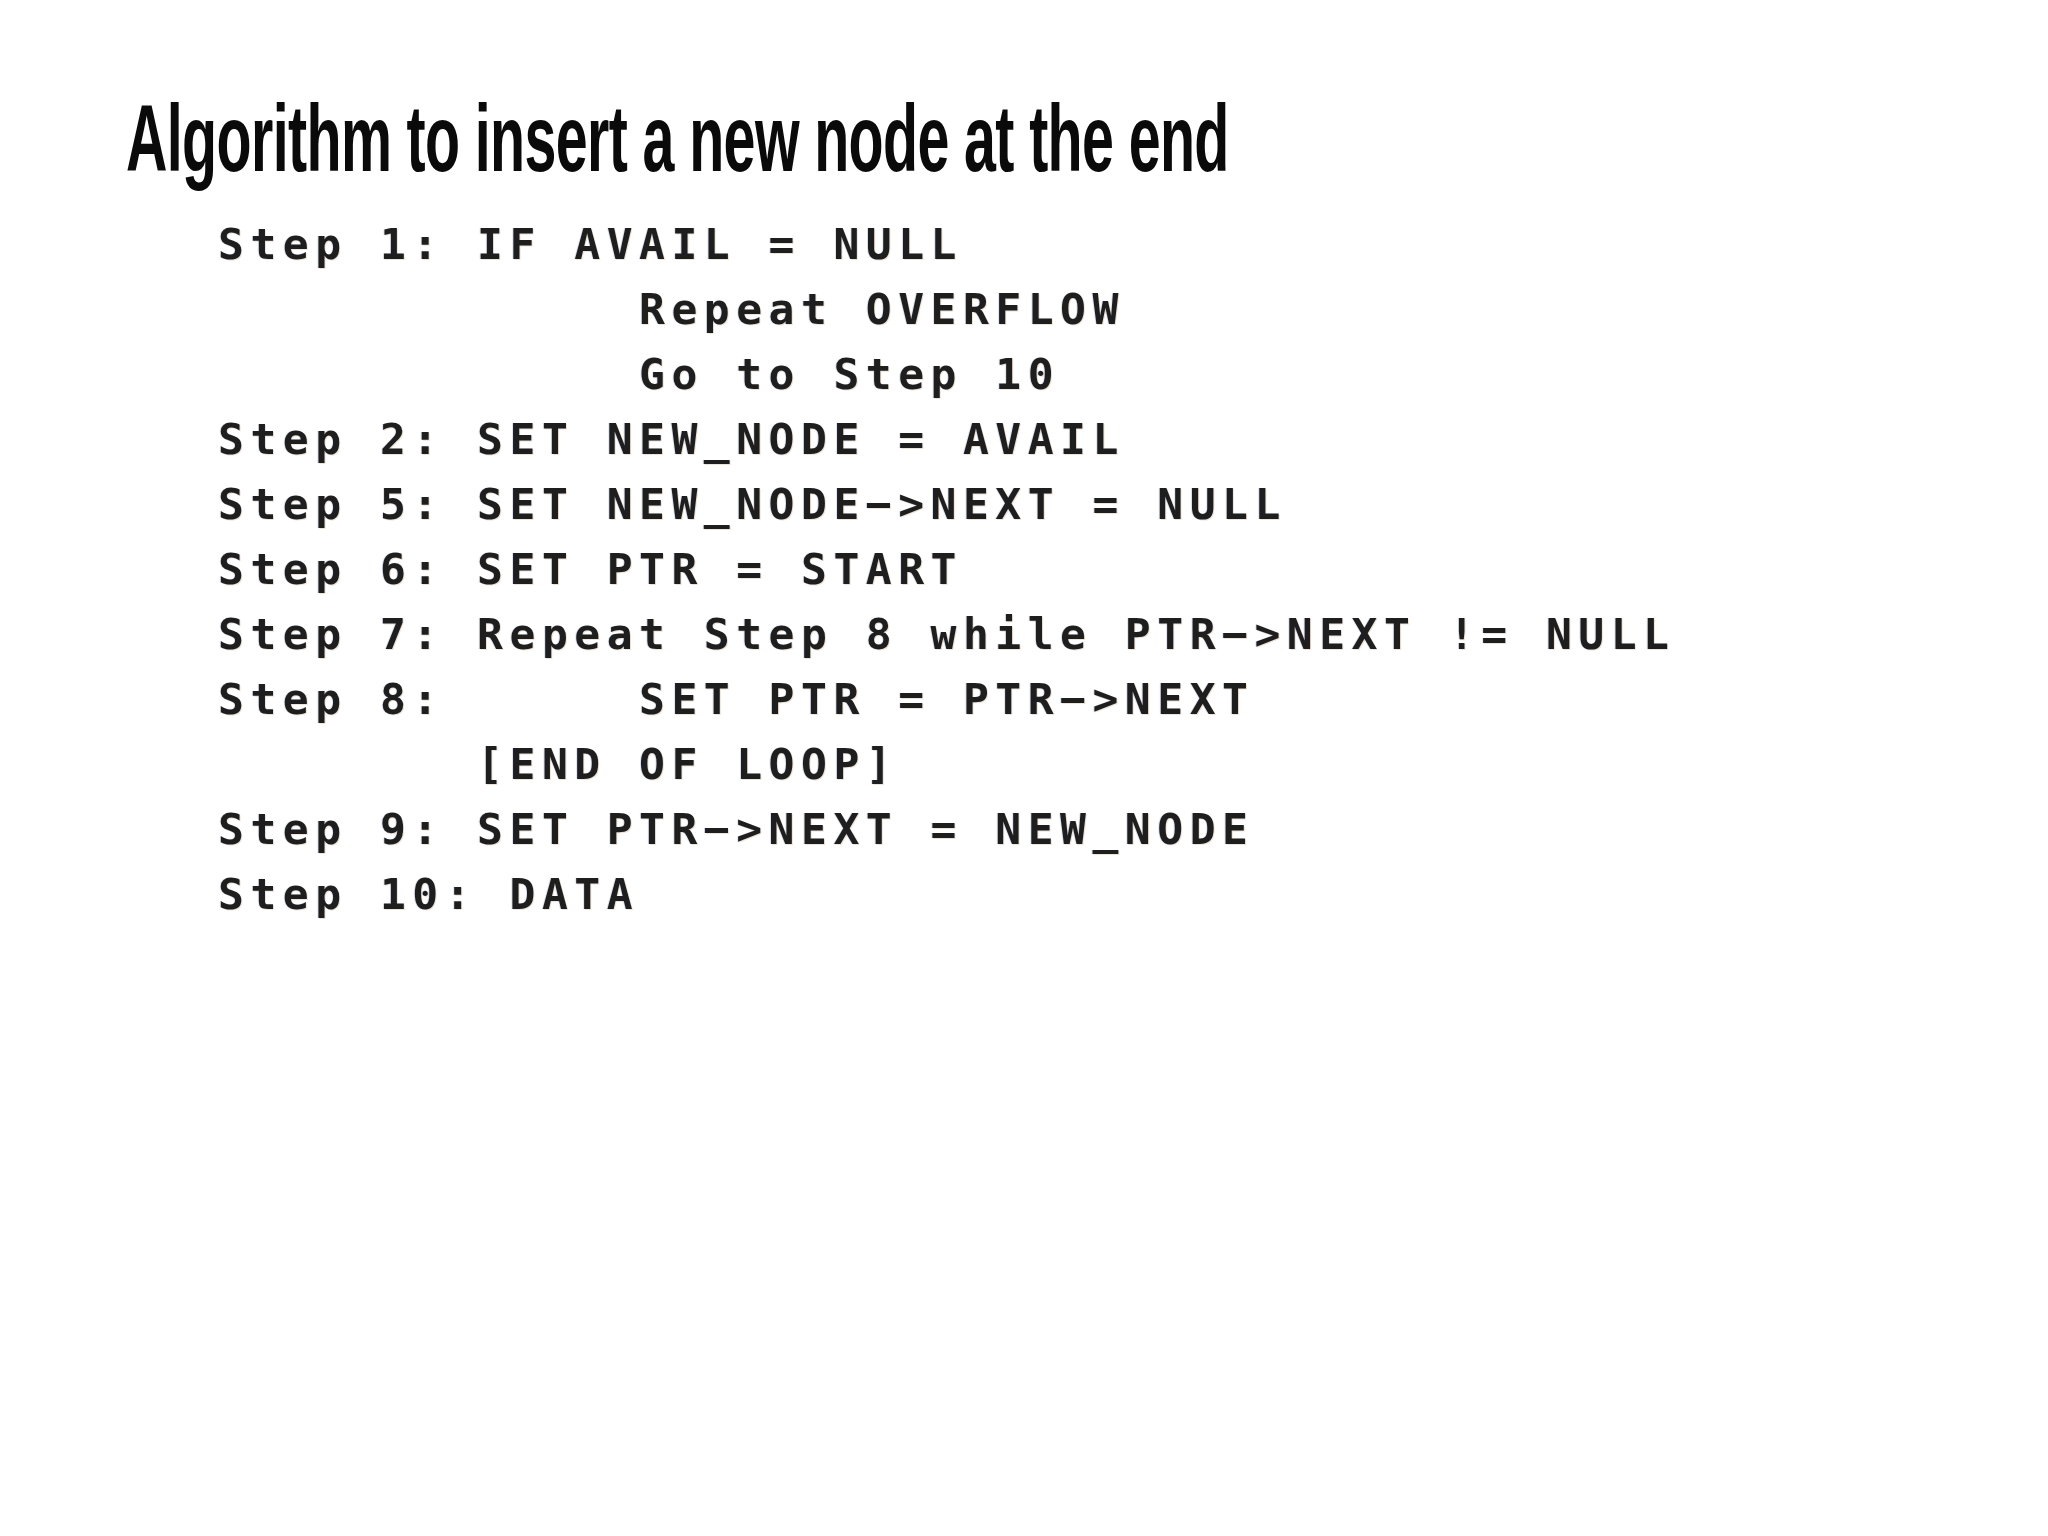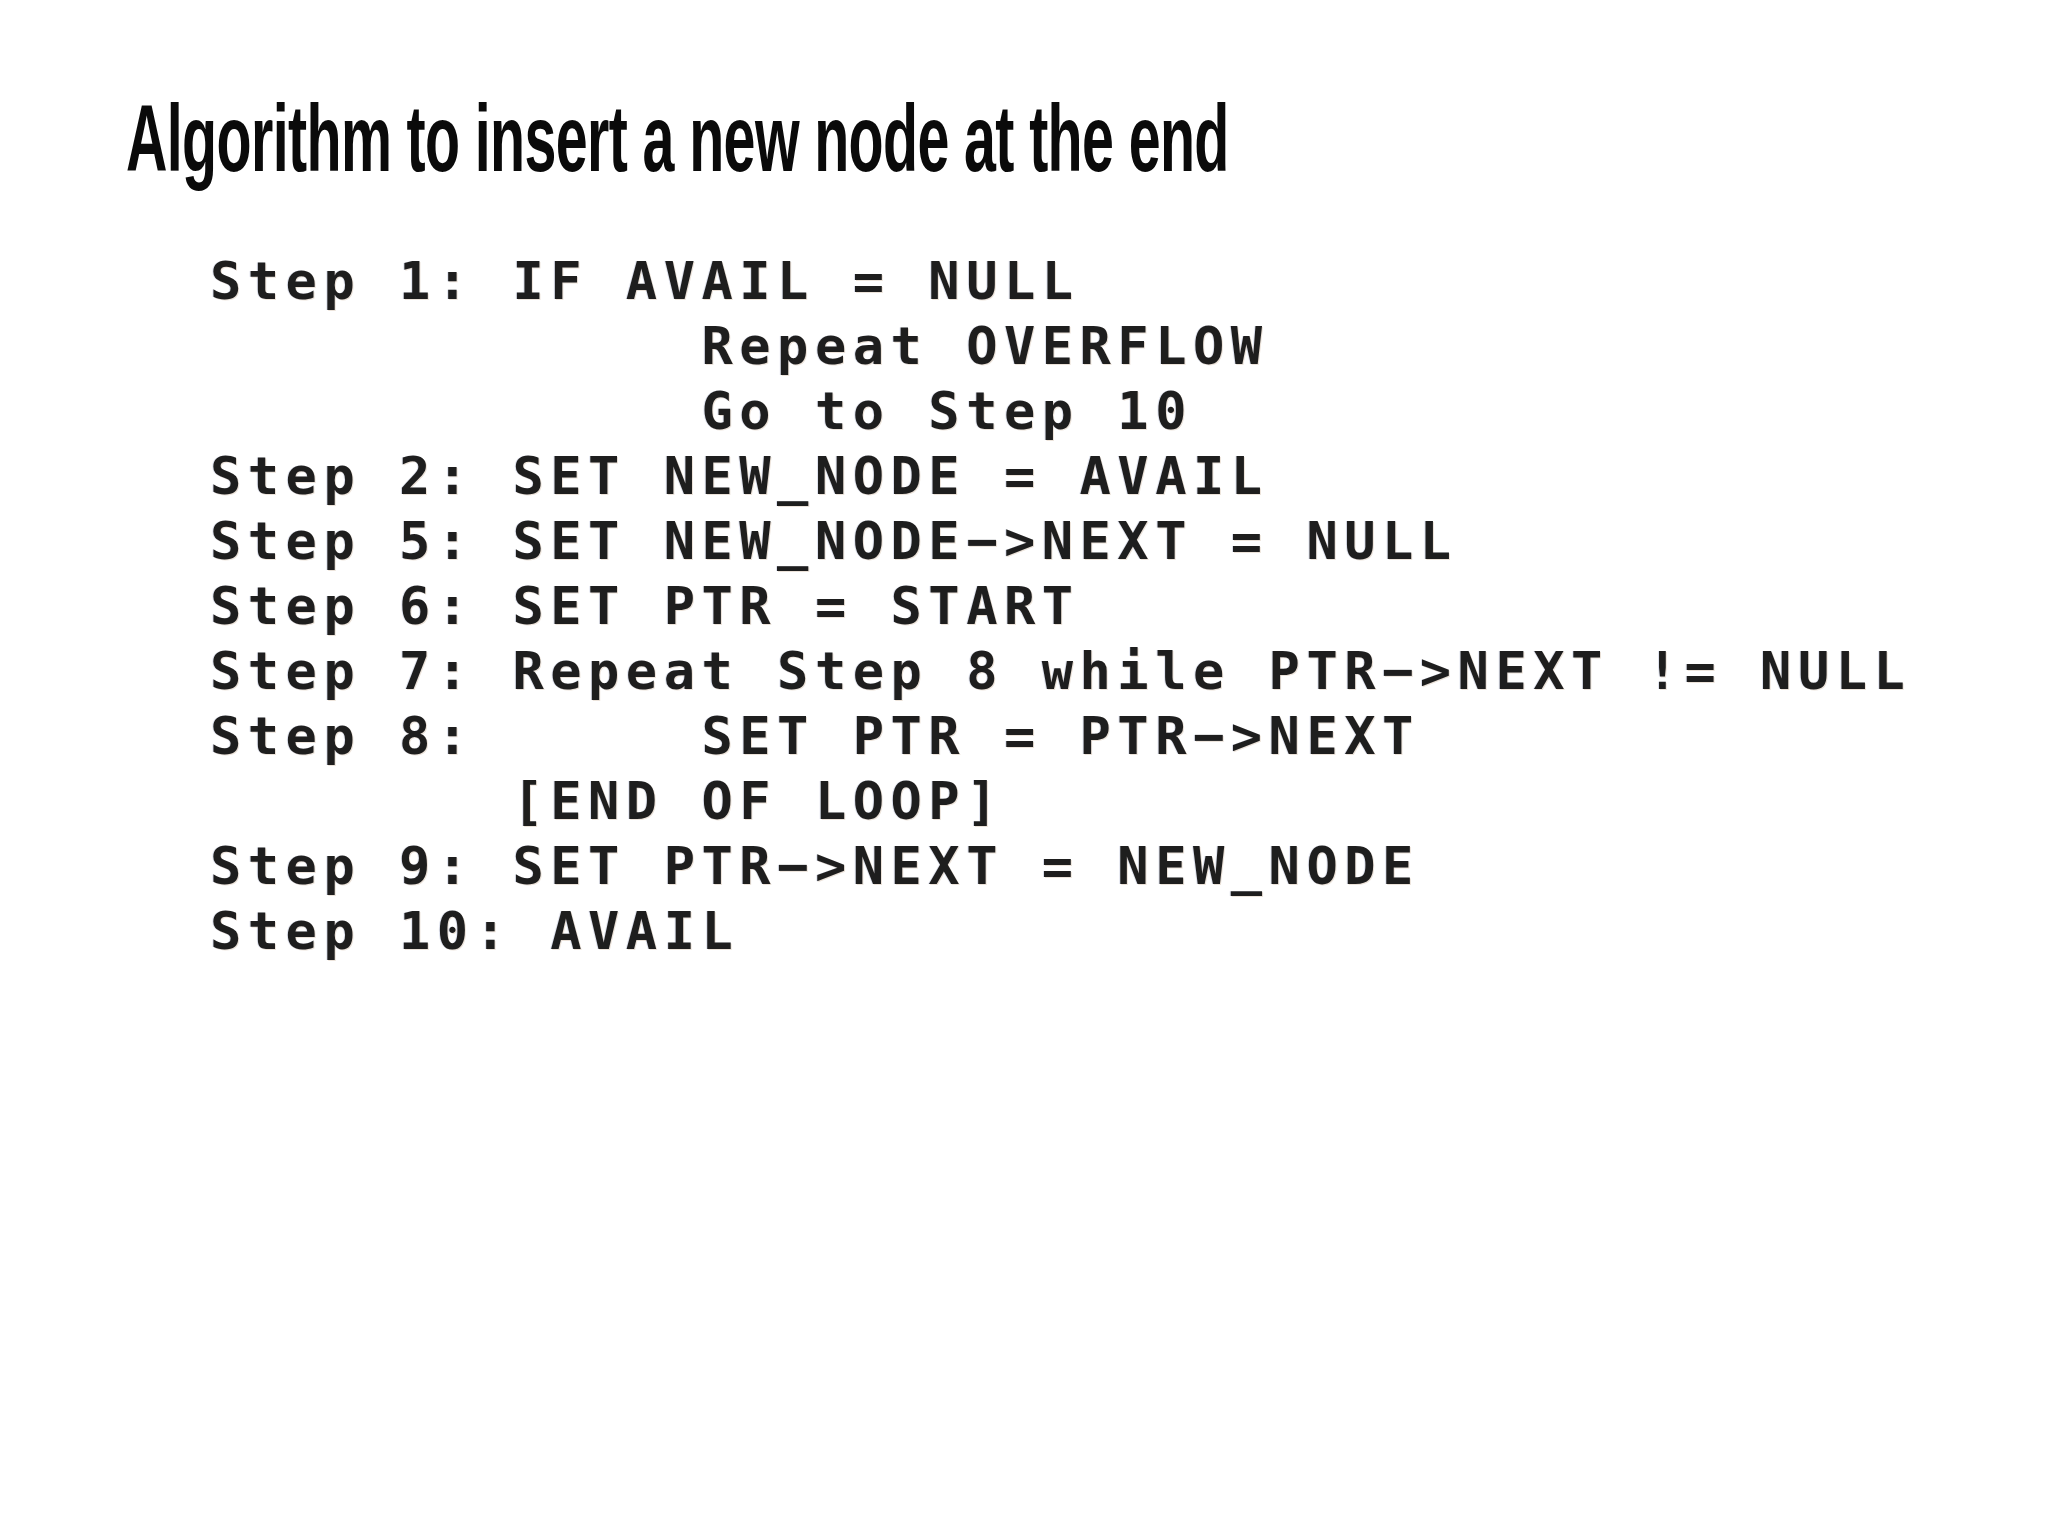--- a/index.html
+++ b/index.html
@@ -26,31 +26,30 @@
     font-weight: bold;
     letter-spacing: -1px;
     line-height: 1;
     white-space: nowrap;
     transform: scaleX(0.61);
     transform-origin: 0 0;
     color: #0a0a0a;
   }
   .algorithm-listing {
     position: absolute;
-    left: 210px;
+    left: 218px;
     top: 212px;
     font-family: "DejaVu Sans Mono", "Liberation Mono", monospace;
-    font-size: 52px;
+    font-size: 43px;
     font-weight: bold;
     line-height: 65px;
     letter-spacing: 6.5px;
     color: #1e1e1e;
     
     text-shadow: 1px 1px 0 rgba(150, 100, 50, 0.18), -1px 0 0 rgba(50, 70, 140, 0.15);
-    margin-top: 37px;
   }
   .code-line {
     white-space: pre;
     height: 65px;
   }
 </style>
 </head>
 <body style="background: rgb(255, 255, 255);">
 
 <div class="slide">
@@ -61,16 +60,16 @@
     <div class="code-line">Step 1: IF AVAIL = NULL</div>
     <div class="code-line">             Repeat OVERFLOW</div>
     <div class="code-line">             Go to Step 10</div>
     <div class="code-line">Step 2: SET NEW_NODE = AVAIL</div>
     <div class="code-line">Step 5: SET NEW_NODE−&gt;NEXT = NULL</div>
     <div class="code-line">Step 6: SET PTR = START</div>
     <div class="code-line">Step 7: Repeat Step 8 while PTR−&gt;NEXT != NULL</div>
     <div class="code-line">Step 8:      SET PTR = PTR−&gt;NEXT</div>
     <div class="code-line">        [END OF LOOP]</div>
     <div class="code-line">Step 9: SET PTR−&gt;NEXT = NEW_NODE</div>
-    <div class="code-line">Step 10: AVAIL</div>
+    <div class="code-line">Step 10: DATA</div>
   </div>
 
 </div>
 
 </body></html>

